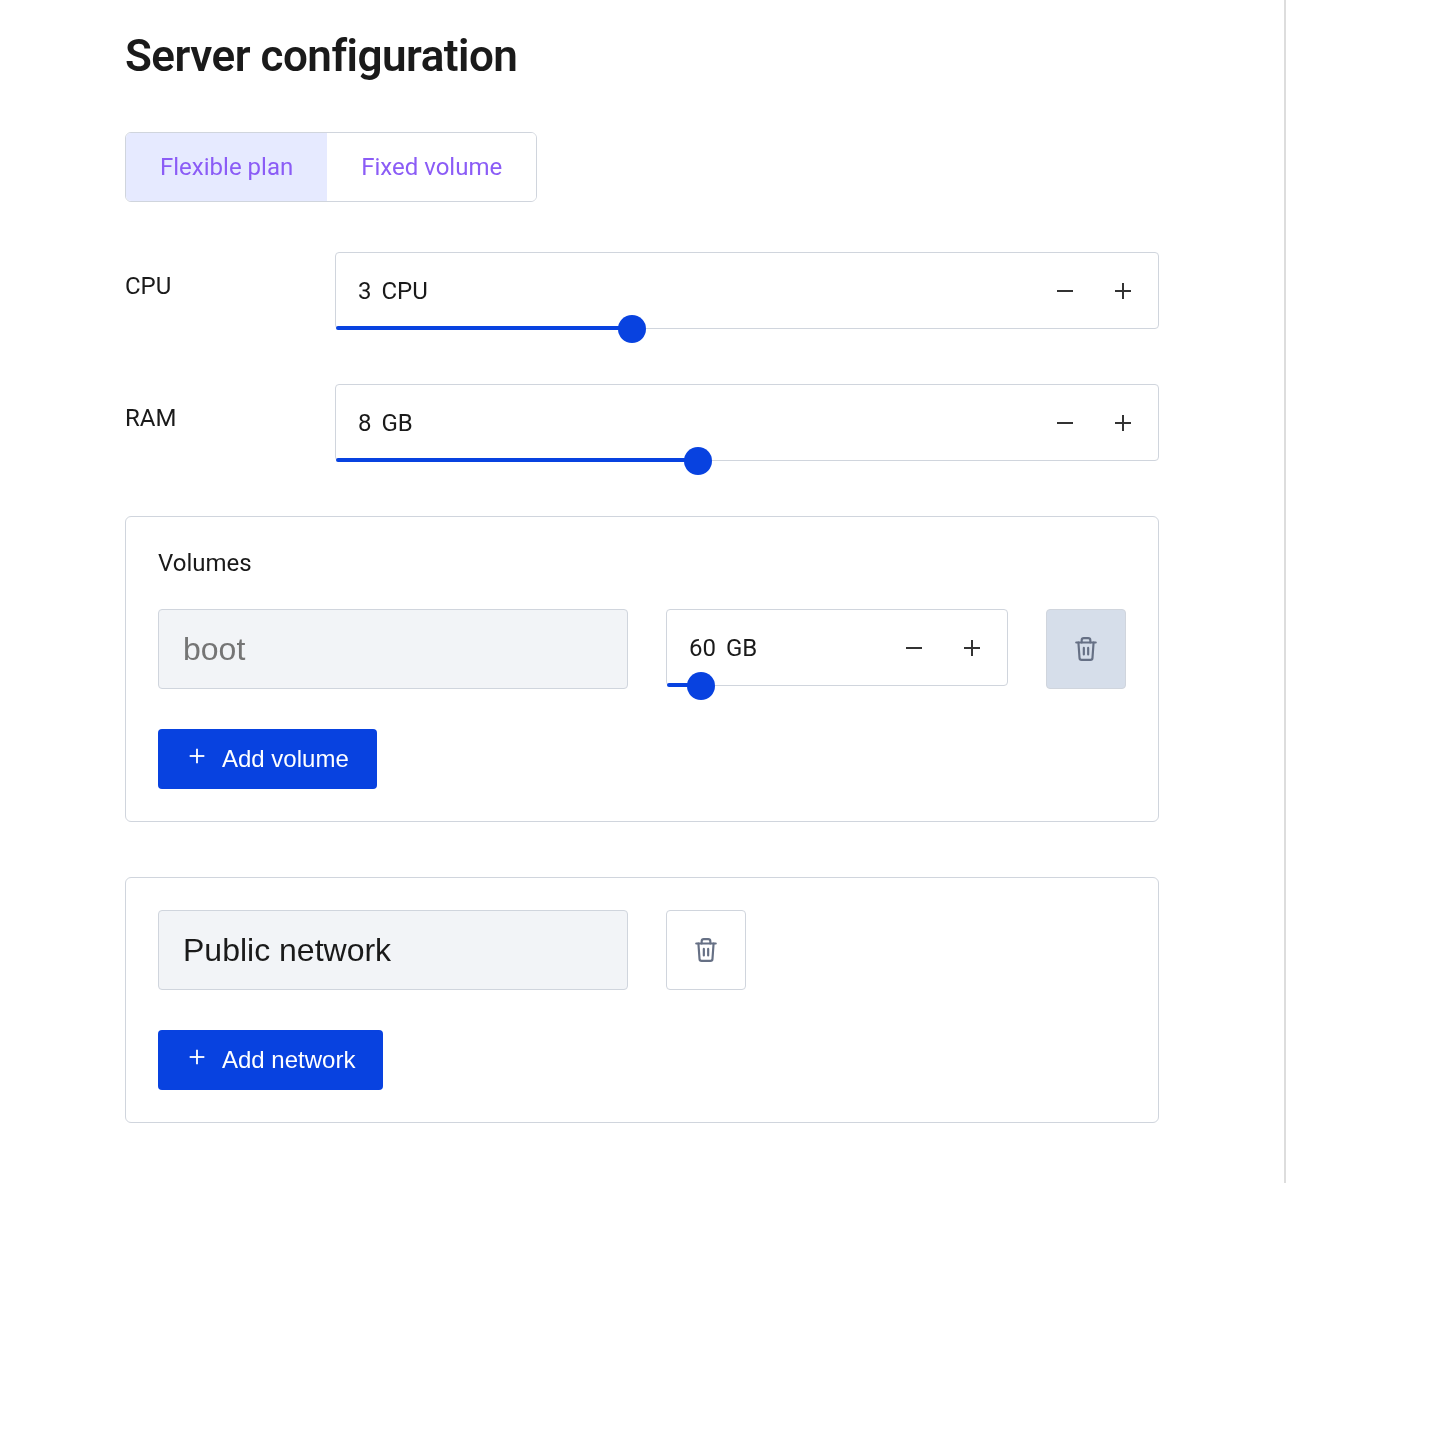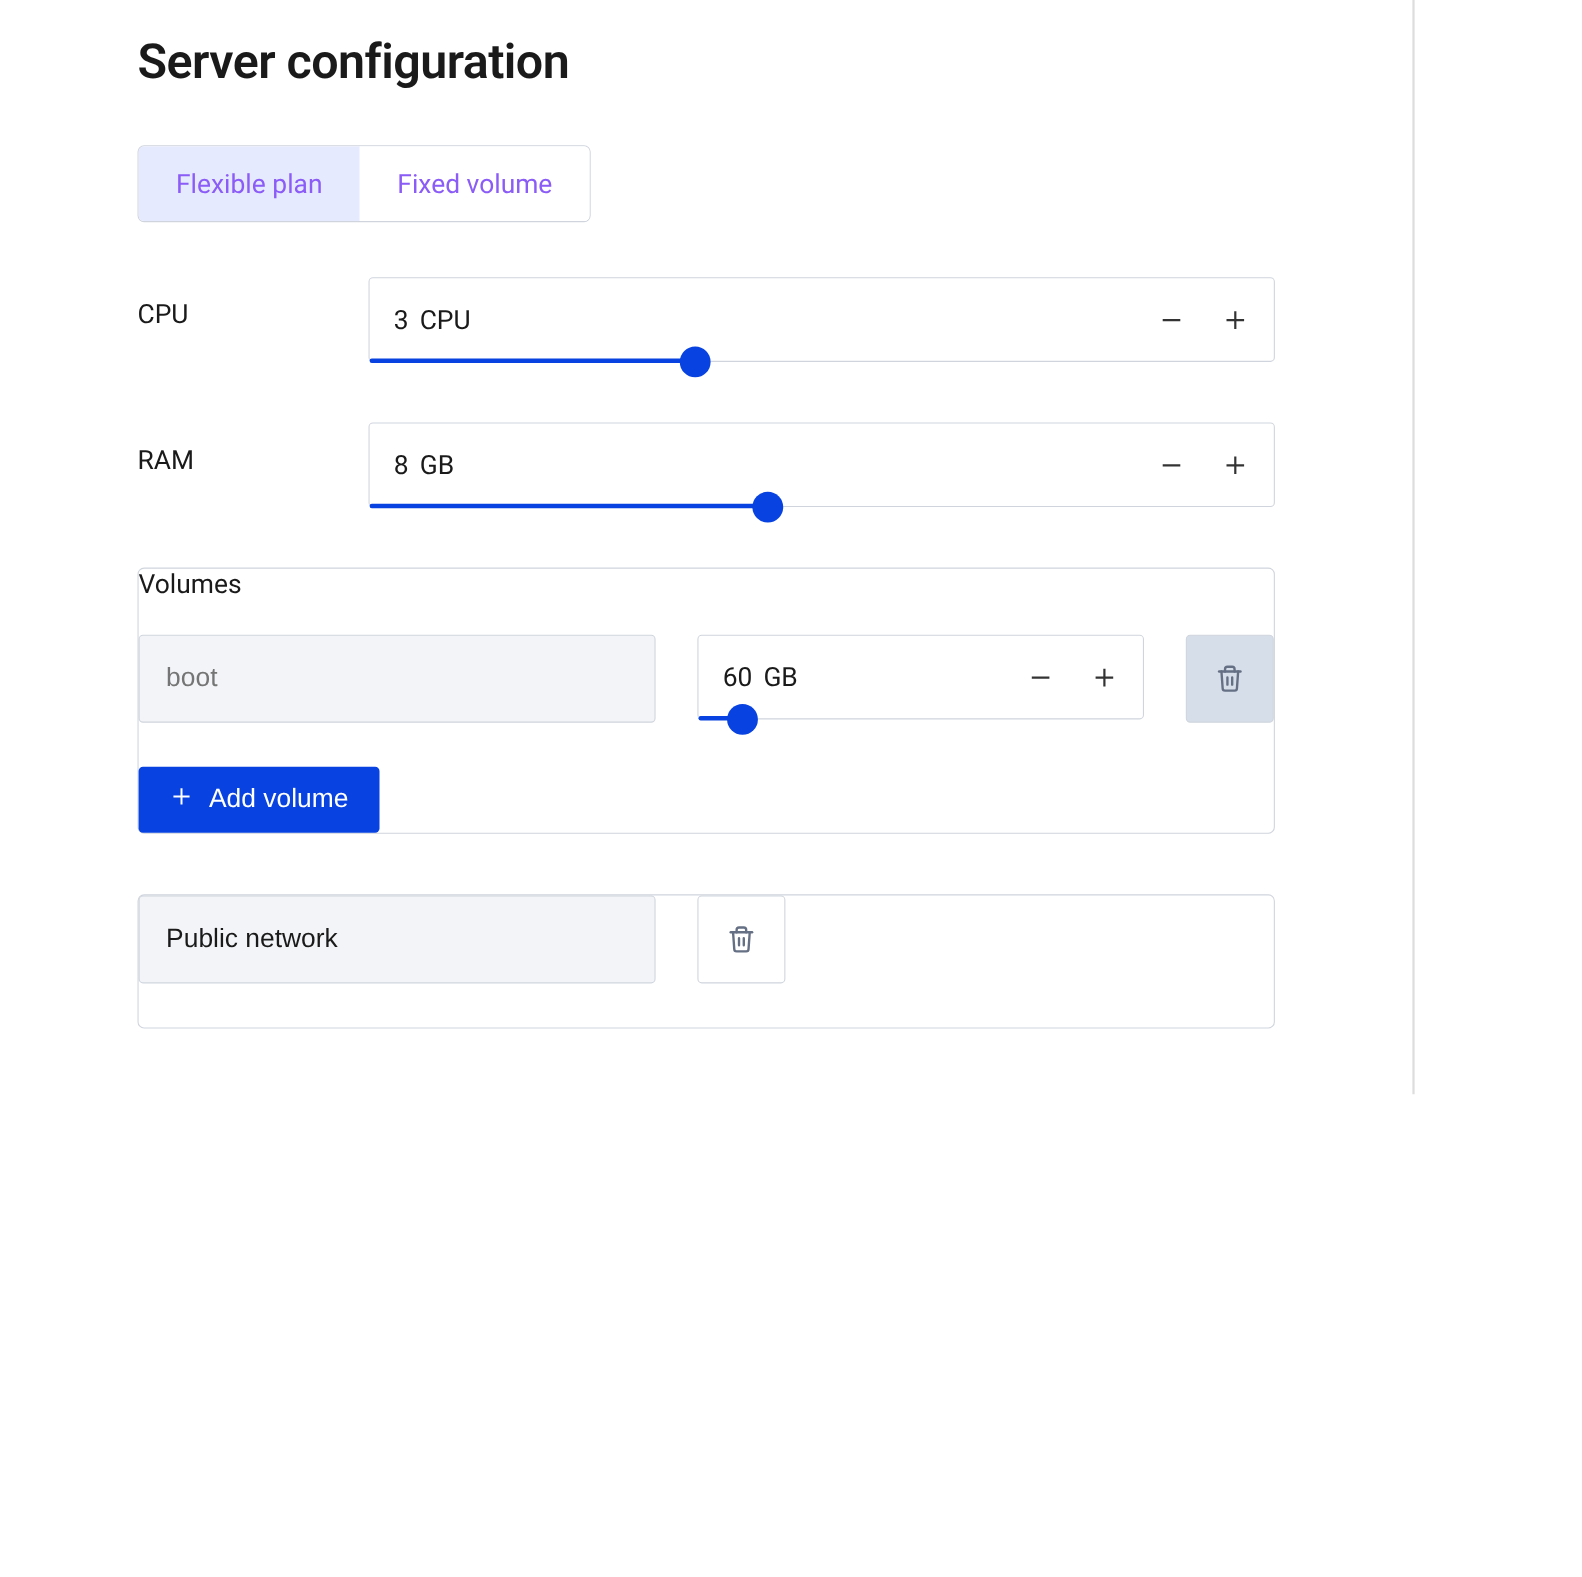--- a/index.html
+++ b/index.html
@@ -100,39 +100,40 @@
     bottom: -15px;
     width: 28px;
     height: 28px;
     border-radius: 50%;
     background: #0842e0;
     transform: translateX(-50%);
   }
   .panel {
     border: 1px solid #d0d5dd;
     border-radius: 6px;
+    padding: 32px;
     margin-bottom: 55px;
   }
   .panel-title {
     font-size: 24px;
     margin: 0 0 32px 0;
     color: #1a1a1a;
   }
   .item-row {
     display: flex;
     align-items: flex-start;
     gap: 38px;
     margin-bottom: 40px;
   }
   .name-input {
     width: 470px;
     height: 80px;
     border: 1px solid #d0d5dd;
     border-radius: 4px;
-    font-size: 24px;
+    font-size: 32px;
     padding: 0 24px;
     background: #f2f4f7;
     color: #1a1a1a;
   }
   .name-input.placeholder { color: #98a2b3; }
   .icon-btn {
     width: 80px;
     height: 80px;
     border: 1px solid #d0d5dd;
     border-radius: 4px;
@@ -279,15 +280,22 @@
       <input class="name-input" value="Public network" style="">
       <div class="icon-btn">
         <svg width="26" height="26" viewBox="0 0 24 24" fill="none" stroke="#667085" stroke-width="2" stroke-linecap="round" stroke-linejoin="round">
           <polyline points="3 6 5 6 21 6"></polyline>
             <path d="M19 6l-1 14a2 2 0 0 1-2 2H8a2 2 0 0 1-2-2L5 6"></path>
             <path d="M10 11v6M14 11v6"></path>
             <path d="M8 6V4a2 2 0 0 1 2-2h4a2 2 0 0 1 2 2v2"></path>
         </svg>
       </div>
     </div>
+    <button class="add-btn">
+      <svg width="22" height="22" viewBox="0 0 24 24" fill="none" stroke="currentColor" stroke-width="2">
+          <line x1="4" y1="12" x2="20" y2="12"></line>
+          <line x1="12" y1="4" x2="12" y2="20"></line>
+        </svg>
+      <span>Add network</span>
+    </button>
   </div>
 
 </div>
 
 </body></html>

